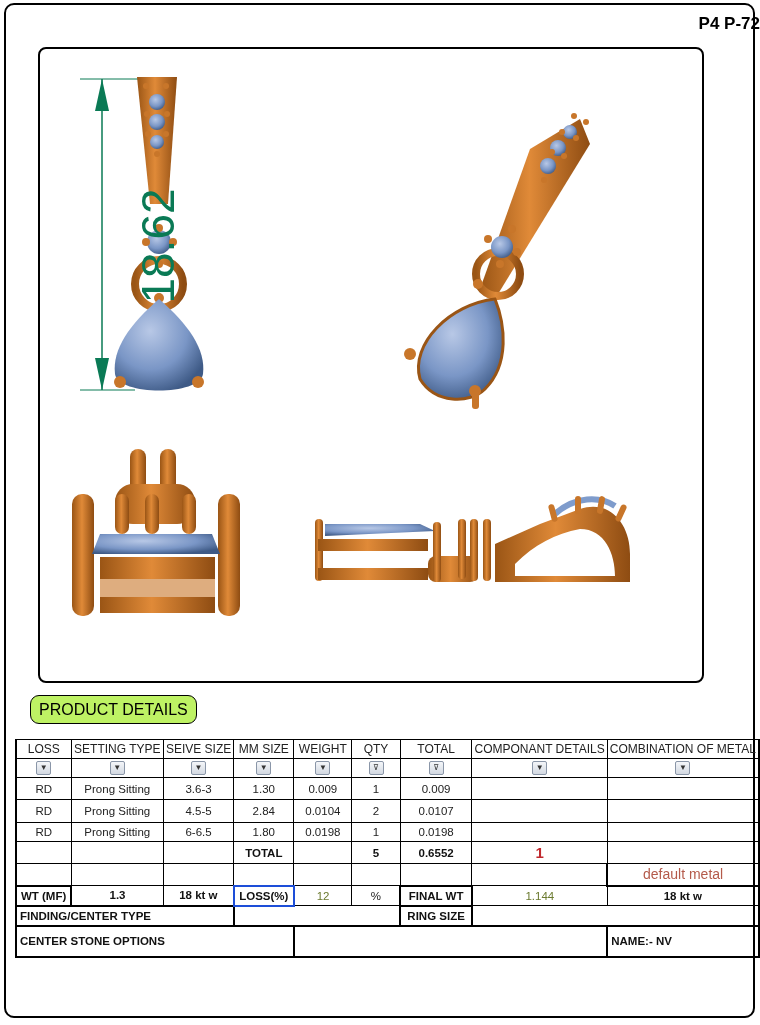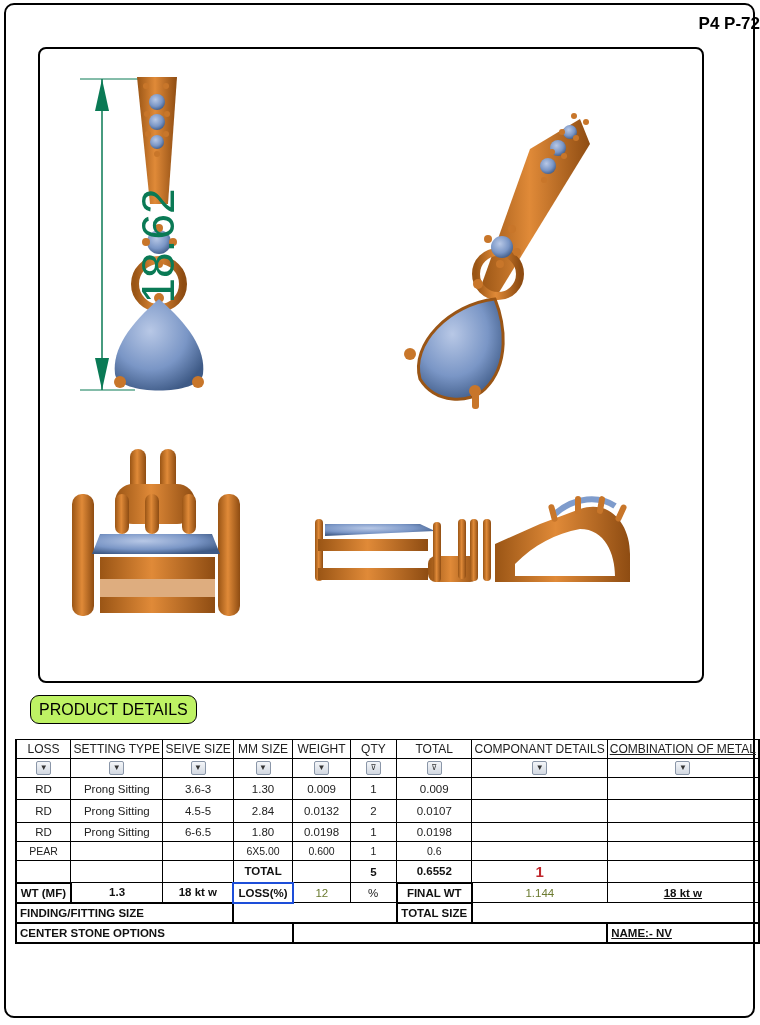--- a/index.html
+++ b/index.html
@@ -14,21 +14,21 @@
   table.grid td { border:1px solid #000; text-align:center; padding:0 2px; height:18px; overflow:hidden; white-space:nowrap; color:#222; }
   .hdr td { color:#c0282d; font-size:12px; height:38px; white-space:normal; line-height:18px; border-top:2px solid #000; border-bottom:2px solid #000; }
   .flt td { height:17px; text-align:right; padding:0 2px; border-top:0; }
   .dd { display:inline-block; width:13px; height:12px; border:1px solid #8a96a8; background:linear-gradient(#f4f6f9,#d3d9e2); border-radius:2px; font-size:8px; line-height:12px; text-align:center; color:#333; vertical-align:middle; }
   .bold { font-weight:bold; color:#111 !important; }
   .thick-top td { border-top:2px solid #000; }
   .red { color:#c0282d !important; font-weight:bold; font-size:15px; }
   .dm { color:#b45a4a !important; font-size:14px; }
   .green { color:#6b7a2f !important; }
   .lft { text-align:left !important; padding-left:3px !important; }
-  .rb { border-right:2px solid #000 !important;text-decoration:underline; }
+  .rb { border-right:2px solid #000 !important; }
   .lb { border-left:2px solid #000 !important; }
 </style>
 </head>
 <body>
 
 <div class="outer"></div>
 <div class="title">P4 P-72</div>
 
 <div class="imgbox">
 
@@ -193,75 +193,75 @@
     <td>1</td>
     <td>0.009</td>
     <td></td>
     <td class="rb"></td>
   </tr>
   <tr style="height:23px">
     <td class="lb">RD</td>
     <td>Prong Sitting</td>
     <td>4.5-5</td>
     <td>2.84</td>
-    <td>0.0132</td>
+    <td>0.0104</td>
     <td>2</td>
     <td>0.0107</td>
     <td></td>
     <td class="rb"></td>
   </tr>
   <tr>
     <td class="lb">RD</td>
     <td>Prong Sitting</td>
     <td>6-6.5</td>
     <td>1.80</td>
     <td>0.0198</td>
     <td>1</td>
     <td>0.0198</td>
     <td></td>
     <td class="rb"></td>
   </tr>
-  <tr style="font-size:10.5px">
-    <td class="lb" style="font-size:10.5px">PEAR</td>
-    <td></td>
-    <td></td>
-    <td style="font-size:10.5px">6X5.00</td>
-    <td style="font-size:10.5px">0.600</td>
-    <td style="font-size:10.5px">1</td>
-    <td>0.6</td>
-    <td></td>
-    <td class="rb"></td>
-  </tr>
   <tr class="thick-top" style="height:22px">
     <td class="lb"></td>
     <td></td>
     <td></td>
     <td class="bold">TOTAL</td>
     <td></td>
     <td class="bold">5</td>
     <td class="bold">0.6552</td>
     <td class="red">1</td>
     <td class="rb"></td>
+  </tr>
+  <tr class="thick-top" style="height:22px">
+    <td class="lb" style="border-bottom:2px solid #000"></td>
+    <td></td>
+    <td></td>
+    <td></td>
+    <td></td>
+    <td></td>
+    <td></td>
+    <td></td>
+    <td class="dm rb lb" style="border-bottom:2px solid #000">default metal</td>
   </tr>
   <tr style="height:20px">
     <td class="bold lb" style="border:2px solid #000">WT (MF)</td>
     <td class="bold">1.3</td>
     <td class="bold">18 kt w</td>
     <td class="bold" style="border:2px solid #1d4ed8">LOSS(%)</td>
     <td class="green">12</td>
     <td>%</td>
     <td class="bold" style="border:2px solid #000">FINAL WT</td>
     <td class="green">1.144</td>
     <td class="bold rb">18 kt w</td>
   </tr>
   <tr style="height:20px">
-    <td class="bold lft lb" colspan="3" style="border:2px solid #000">FINDING/FITTING SIZE</td>
+    <td class="bold lft lb" colspan="3" style="border:2px solid #000">FINDING/CENTER TYPE</td>
     <td colspan="3"></td>
-    <td class="bold" style="border:2px solid #000">TOTAL SIZE</td>
+    <td class="bold" style="border:2px solid #000">RING SIZE</td>
     <td class="rb" colspan="2"></td>
   </tr>
-  <tr style="height:20px">
+  <tr style="height:31px">
     <td class="bold lft lb" colspan="4" style="border:2px solid #000">CENTER STONE OPTIONS</td>
     <td colspan="4" style="border:2px solid #000"></td>
     <td class="bold lft rb" style="border:2px solid #000">NAME:- NV</td>
   </tr>
 </tbody>
   </table>
 
 </body></html>

